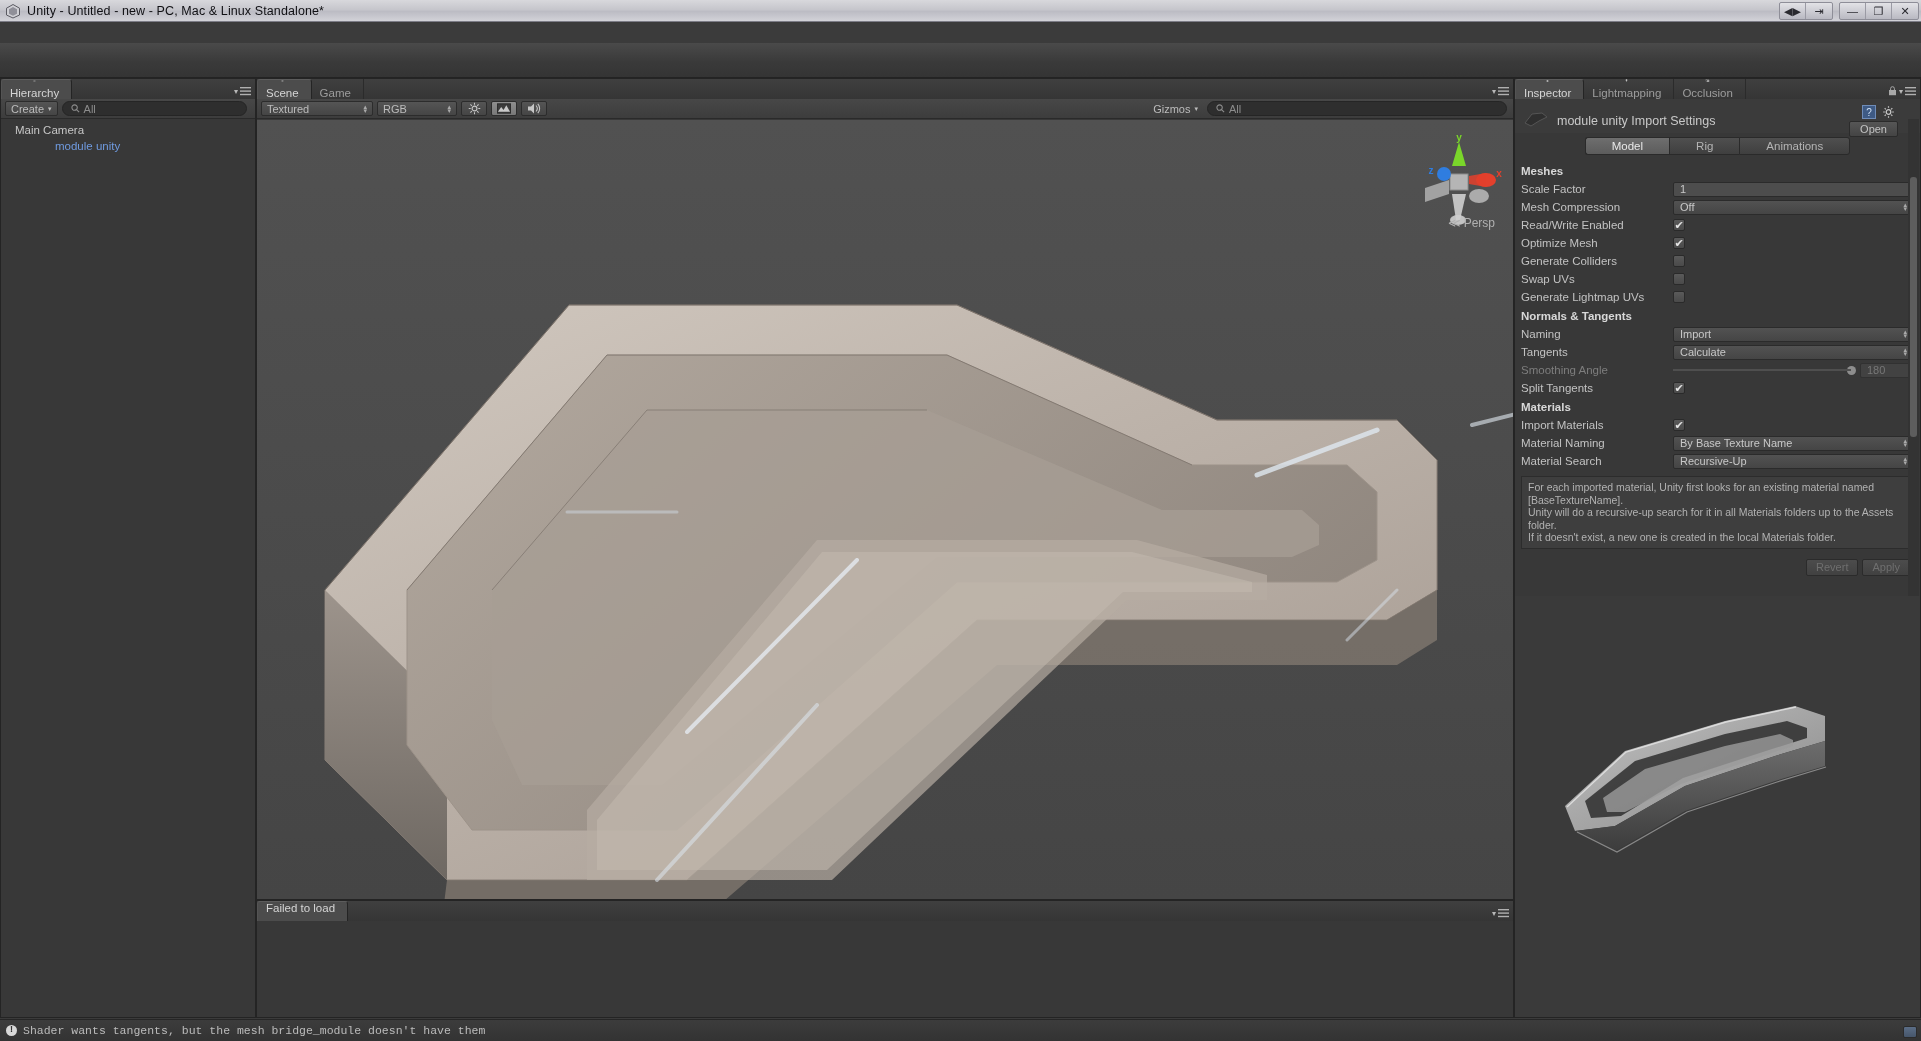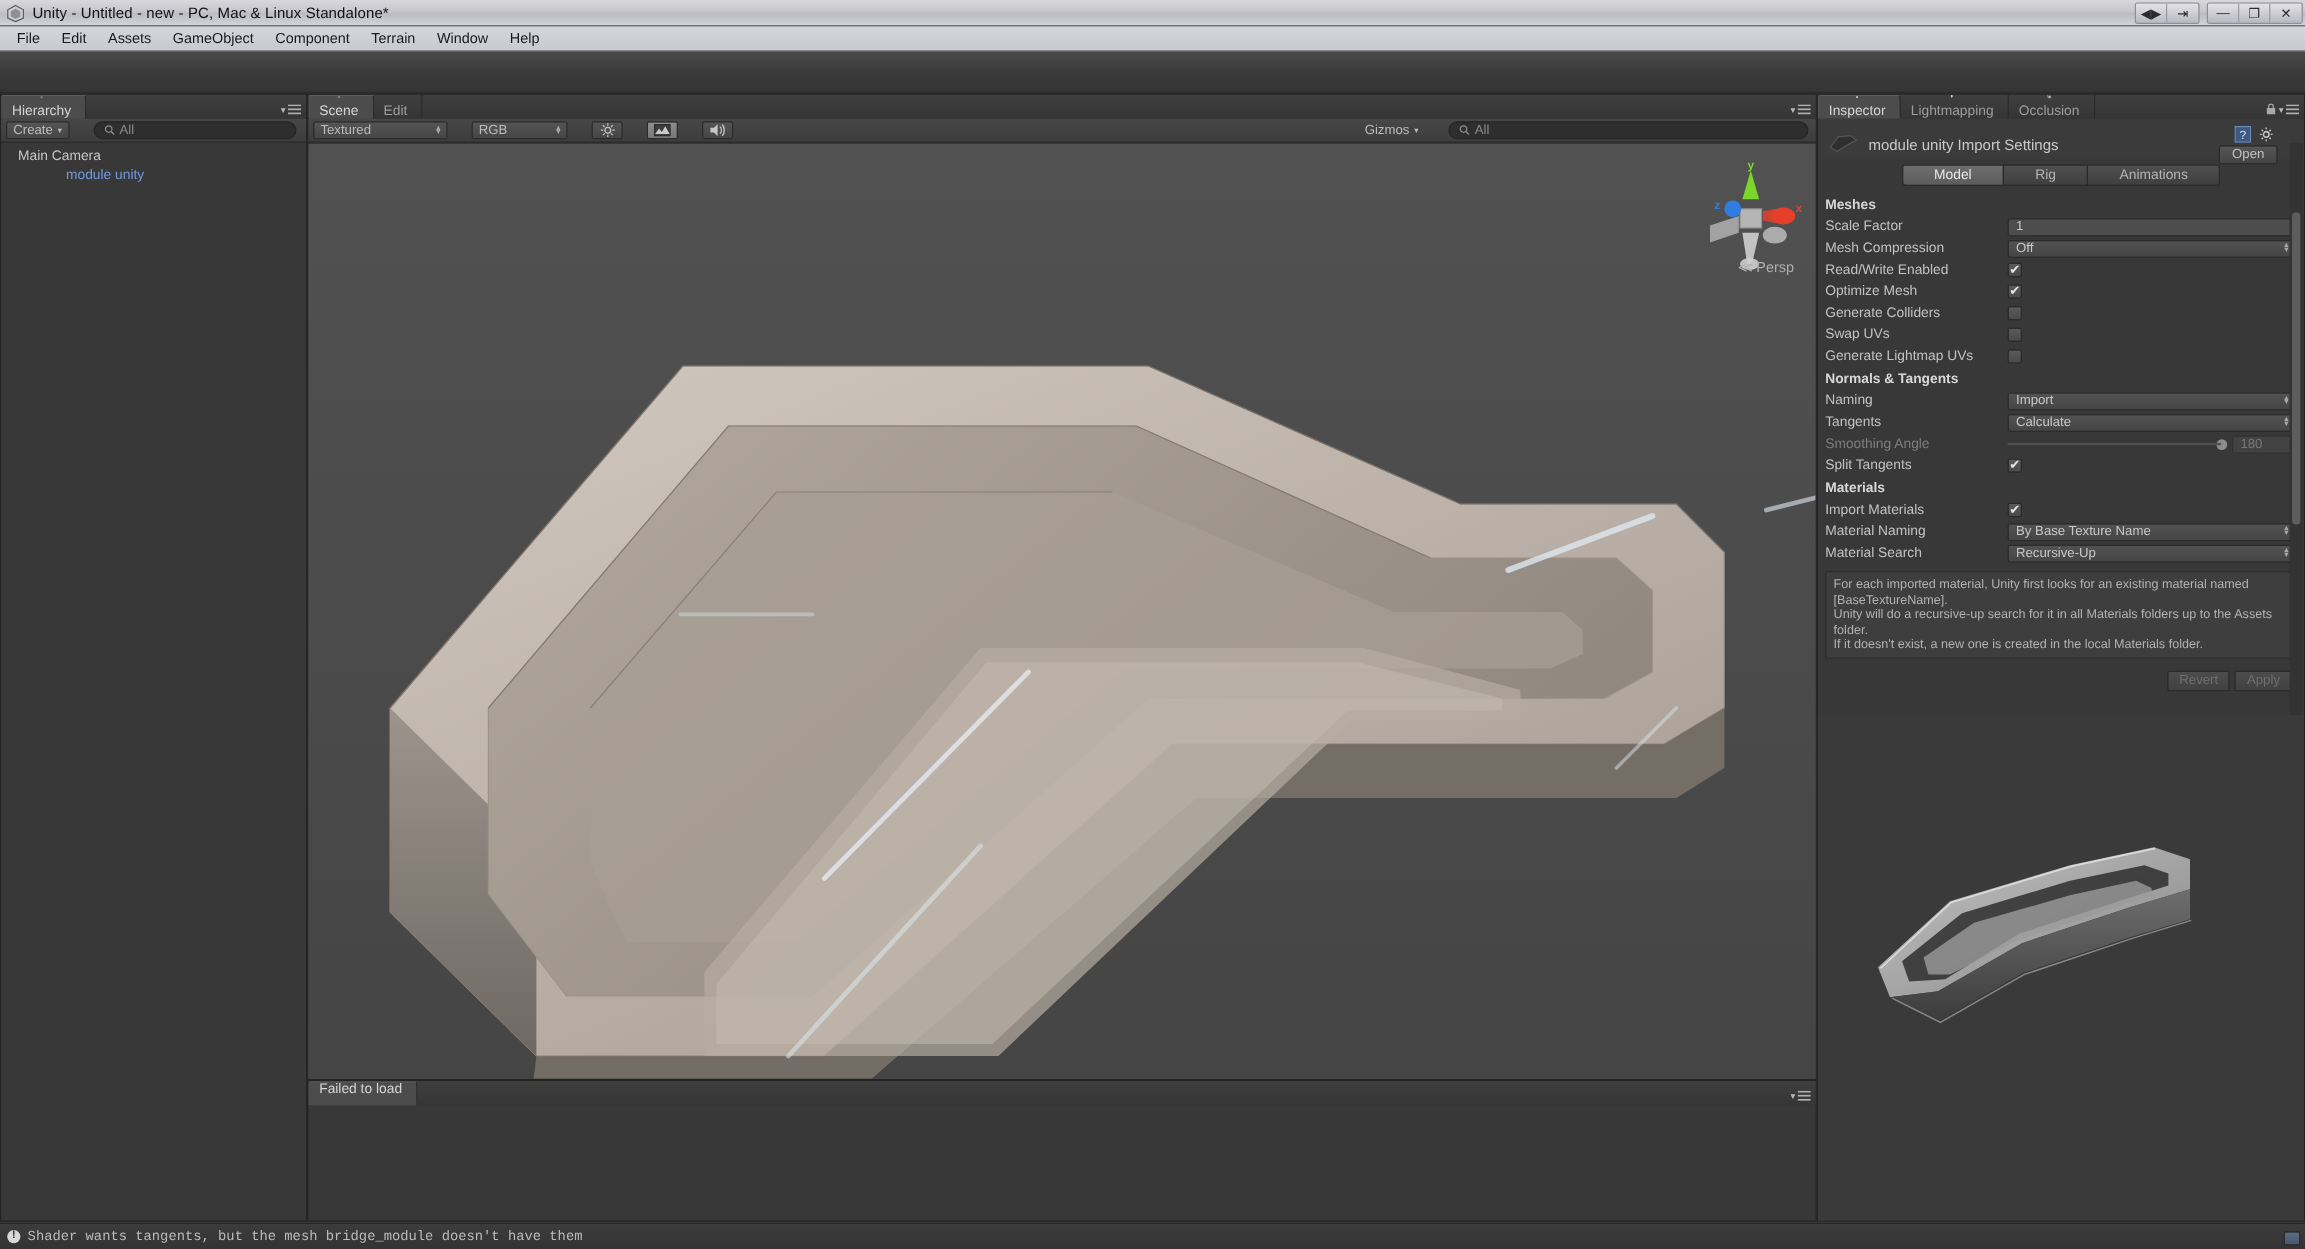--- a/index.html
+++ b/index.html
@@ -55,21 +55,21 @@
   
   .panel{ position:absolute; background:#383838; border:1px solid #242424; }
   .tabstrip{ height:20px; background:linear-gradient(180deg,#3f3f3f,#353535);
      display:flex; align-items:flex-end; position:relative; }
   .tab{ height:20px; padding:0 12px 0 8px; display:flex; align-items:center; gap:5px;
      font-size:11.5px; color:#9d9d9d; border-right:1px solid #2b2b2b;flex-direction:column;}
   .tab.active{ background:#4c4c4c; color:#d5d5d5; border-top:1px solid #5c5c5c;
      border-left:1px solid #545454; border-right:1px solid #242424; border-radius:3px 3px 0 0;}
   .tab-menu{ position:absolute; right:4px; bottom:3px; display:flex; gap:2px; align-items:center;}
   .subbar{ height:20px; background:linear-gradient(180deg,#474747,#3d3d3d);
-     border-bottom:1px solid #2a2a2a; display:flex; align-items:center; padding:0 4px; gap:20px; }
+     border-bottom:1px solid #2a2a2a; display:flex; align-items:center; padding:0 4px; gap:4px; }
   .minibtn{ height:15px; background:linear-gradient(180deg,#555,#454545); border:1px solid #2c2c2c;
      border-radius:2px; display:flex; align-items:center; padding:0 5px; font-size:11px; color:#bcbcbc; gap:4px;}
   .searchbox{ height:15px; background:#2e2e2e; border:1px solid #252525; border-radius:8px;
      display:flex; align-items:center; padding:0 8px; gap:4px; font-size:11px; color:#8c8c8c; }
   .updown{ display:inline-flex; flex-direction:column; line-height:4px; font-size:7px; color:#aaa; margin-left:auto; padding-left:6px;}
 
   
   .hlist{ padding-top:3px; }
   .hrow{ height:16px; display:flex; align-items:center; padding-left:14px; font-size:11.5px; color:#c6c6c6;}
   .hrow.sel{ color:#6f9adf;margin-left:40px; }
@@ -151,30 +151,20 @@
         <div class="wbtn">⇥</div>
       </div>
       <div class="wgroup">
         <div class="wbtn">—</div>
         <div class="wbtn">❐</div>
         <div class="wbtn">✕</div>
       </div>
     </div>
   </div>
 
-  <div class="menubar">
-    <div class="menu-item">File</div>
-    <div class="menu-item">Edit</div>
-    <div class="menu-item">Assets</div>
-    <div class="menu-item">GameObject</div>
-    <div class="menu-item">Component</div>
-    <div class="menu-item">Terrain</div>
-    <div class="menu-item">Window</div>
-    <div class="menu-item">Help</div>
-  </div>
 
   <div class="toolbar">
     <div class="tb-group" style="left:11px; top:44px;">
       <div class="tb-btn">
         <svg width="15" height="15" viewBox="0 0 16 16">
             <path d="M5 13V7.5c0-.6.4-1 .9-1s.9.4.9 1V5.2c0-.6.4-1 .9-1s.9.4.9 1V4.4c0-.6.4-1 .9-1s.9.4 .9 1v1c0-.5.4-.9.9-.9s.9.4.9.9v4.3c0 2-1.5 3.4-3.5 3.4H8c-1.6 0-3-1-3-2.1z" fill="none" stroke="#c9c9c9" stroke-width="1"></path>
           </svg>
       </div>
       <div class="tb-btn on">
         <svg width="15" height="15" viewBox="0 0 16 16">
@@ -289,21 +279,21 @@
       <div class="tab active">
         <svg width="11" height="11" viewBox="0 0 11 11">
             <path d="M3 0v11M7 0v11M0 3h11M0 7h11" stroke="#cfcfcf" stroke-width="1.1"></path>
           </svg>
         <span>Scene</span>
       </div>
       <div class="tab">
         <svg width="11" height="11" viewBox="0 0 11 11">
             <path d="M5.5.8a4.7 4.7 0 1 0 0 9.4 4 4 0 0 1 0-9.4z" fill="#9d9d9d"></path>
           </svg>
-        <span>Edit</span>
+        <span>Game</span>
       </div>
       <div class="tab-menu">
         <span style="font-size:8px;">▾</span>
         <svg width="11" height="9" viewBox="0 0 11 9">
             <rect x="0" y="0" width="11" height="1.4" fill="#b0b0b0"></rect>
             <rect x="0" y="3.4" width="11" height="1.4" fill="#b0b0b0"></rect>
             <rect x="0" y="6.8" width="11" height="1.4" fill="#b0b0b0"></rect>
           </svg>
       </div>
     </div>

